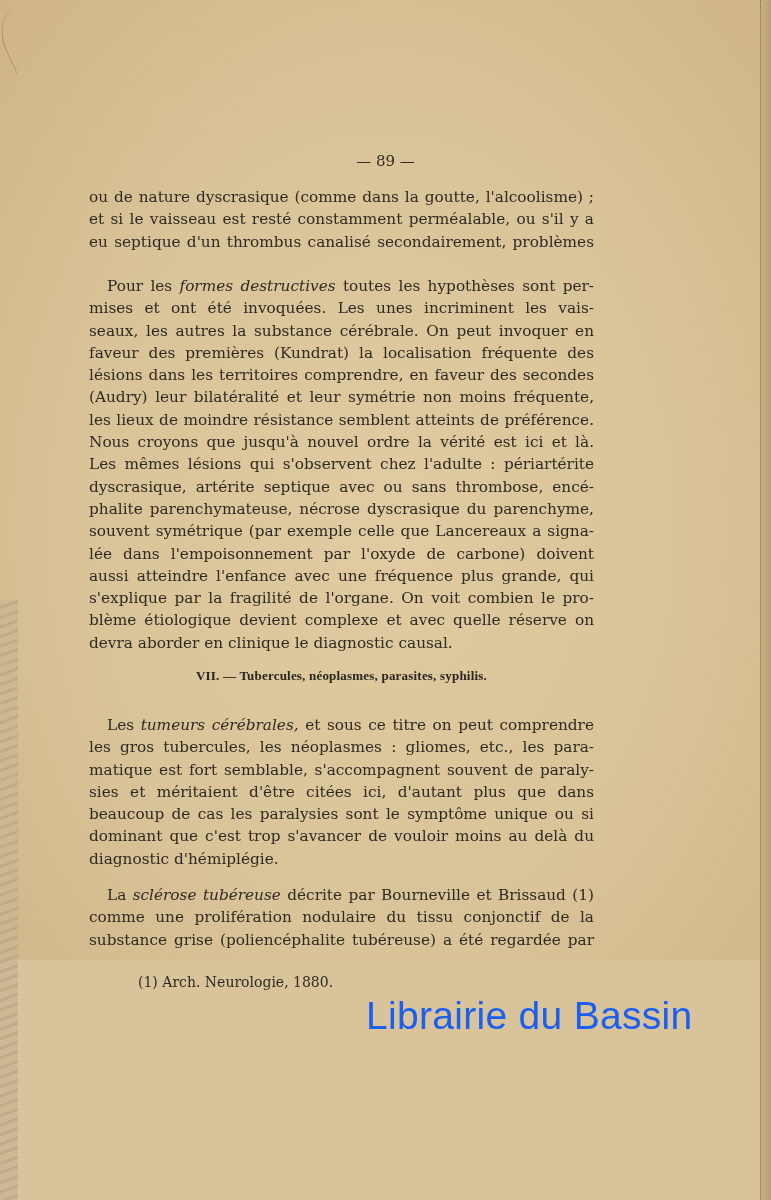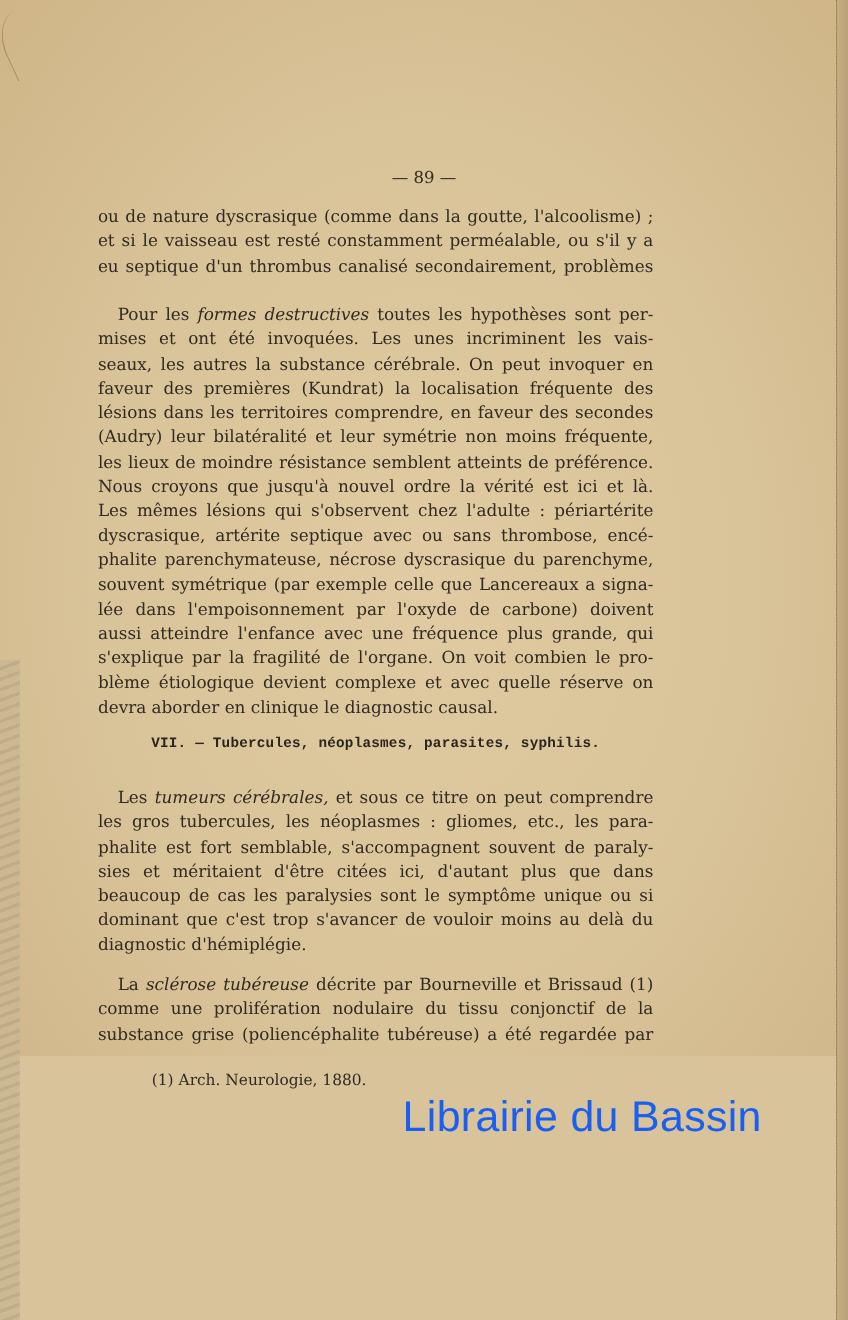--- a/index.html
+++ b/index.html
@@ -42,21 +42,21 @@
   .indent { padding-left: 18px; }
   i { font-style: italic; }
   .pageno {
     position: absolute; left: 0; width: 771px; top: 152px;
     text-align: center;
     font-family: "DejaVu Serif", serif; font-size: 15px; color: #2f2a22;
   }
   .heading {
     position: absolute; left: 89px; width: 505px; top: 668px;
     text-align: center;
-    font-family: Liberation Mono, monospace; font-size: 13px; font-weight: bold;
+    font-family: Liberation Serif, serif; font-size: 13px; font-weight: bold;
     color: #2a251e; letter-spacing: 0.2px;
   }
   .footnote {
     position: absolute; left: 105px; top: 974px;
     font-family: "DejaVu Serif", serif; font-size: 14px; color: #2f2a22; margin-left: 33px;
   }
   .watermark {
     position: absolute; left: 366px; top: 994px;
     font-family: "Liberation Sans", "DejaVu Sans", sans-serif;
     font-size: 39px; color: #1a5ff0; letter-spacing: 0.3px;
@@ -96,21 +96,21 @@
     <span class="line">s'explique par la fragilité de l'organe. On voit combien le pro-</span>
     <span class="line">blème étiologique devient complexe et avec quelle réserve on</span>
     <span class="line last">devra aborder en clinique le diagnostic causal.</span>
   </div>
 
   <div class="heading">VII. — Tubercules, néoplasmes, parasites, syphilis.</div>
 
   <div class="text" style="top:714px;">
     <span class="line indent"><span>Les </span><i>tumeurs cérébrales,</i><span> et sous ce titre on peut comprendre</span></span>
     <span class="line">les gros tubercules, les néoplasmes : gliomes, etc., les para-</span>
-    <span class="line">phalite est fort semblable, s'accompagnent souvent de paraly-</span>
+    <span class="line">matique est fort semblable, s'accompagnent souvent de paraly-</span>
     <span class="line">sies et méritaient d'être citées ici, d'autant plus que dans</span>
     <span class="line">beaucoup de cas les paralysies sont le symptôme unique ou si</span>
     <span class="line">dominant que c'est trop s'avancer de vouloir moins au delà du</span>
     <span class="line last">diagnostic d'hémiplégie.</span>
   </div>
 
   <div class="text" style="top:884px;">
     <span class="line indent"><span>La </span><i>sclérose tubéreuse</i><span> décrite par Bourneville et Brissaud (1)</span></span>
     <span class="line">comme une prolifération nodulaire du tissu conjonctif de la</span>
     <span class="line">substance grise (poliencéphalite tubéreuse) a été regardée par</span>

